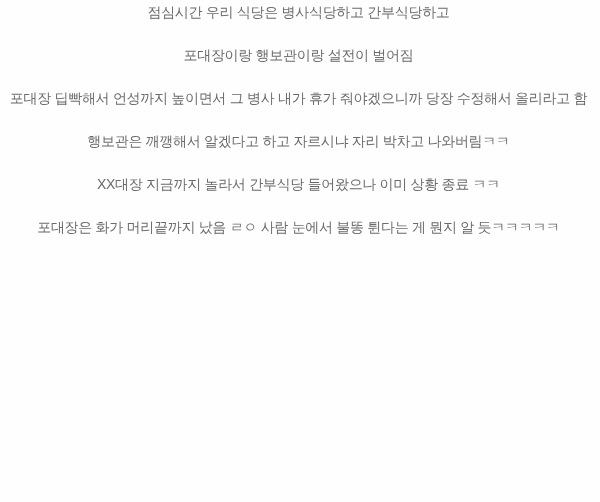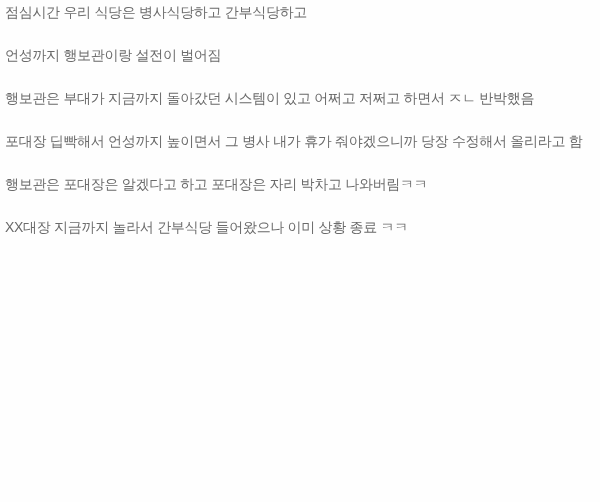--- a/index.html
+++ b/index.html
@@ -1,19 +1,19 @@
 <!DOCTYPE html>
 <html lang="ko" style="--bg: #fefefe; --fg: #6a6a6a;"><head>
 <meta charset="utf-8">
 <style>
   :root {
     --bg: #fefefe;
     --fg: #6a6a6a;
   }
-  * { box-sizing: border-box; }
+  * { box-sizing: border-box; text-align: center; }
   html, body { margin: 0; padding: 0; }
   body {
     width: 600px;
     height: 502px;
     background: var(--bg);
     overflow: hidden;
     font-family: "Liberation Sans", "DejaVu Sans", sans-serif;
   }
   .post {
     padding: 3px 8px 0 5px;
@@ -25,18 +25,18 @@
     color: var(--fg);
     letter-spacing: -0.3px;
     white-space: nowrap;
   }
 </style>
 </head>
 <body>
 
 <div class="post">
   <p>점심시간 우리 식당은 병사식당하고 간부식당하고</p>
-  <p>언성까지 행보관이랑 설전이 벌어짐</p>
-  <p>행보관은 부대가 지금까지 돌아갔던 시스템이 있고 어쩌고 저쩌고 하면서 ㅈㄴ 반박했음</p>
+  <p>포대장이랑 행보관이랑 설전이 벌어짐</p>
   <p>포대장 딥빡해서 언성까지 높이면서 그 병사 내가 휴가 줘야겠으니까 당장 수정해서 올리라고 함</p>
-  <p>행보관은 포대장은 알겠다고 하고 포대장은 자리 박차고 나와버림ㅋㅋ</p>
+  <p>행보관은 깨깽해서 알겠다고 하고 자르시냐 자리 박차고 나와버림ㅋㅋ</p>
   <p>XX대장 지금까지 놀라서 간부식당 들어왔으나 이미 상황 종료 ㅋㅋ</p>
+  <p>포대장은 화가 머리끝까지 났음 ㄹㅇ 사람 눈에서 불똥 튄다는 게 뭔지 알 듯ㅋㅋㅋㅋㅋ</p>
 </div>
 
 </body></html>

